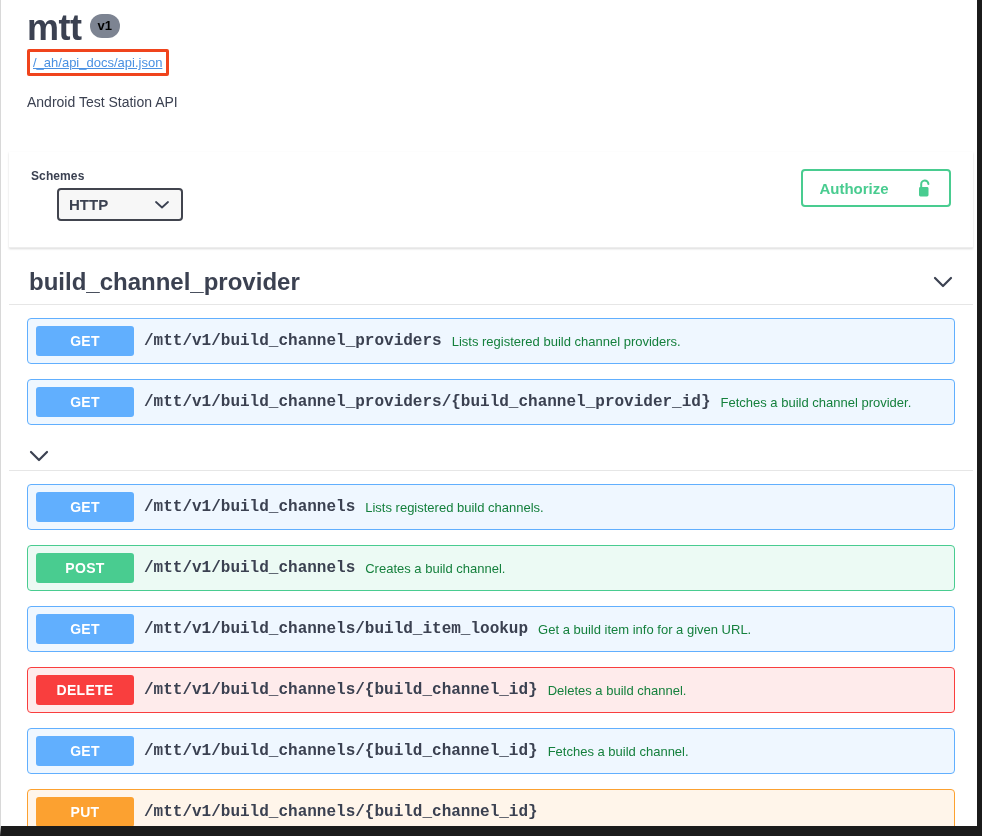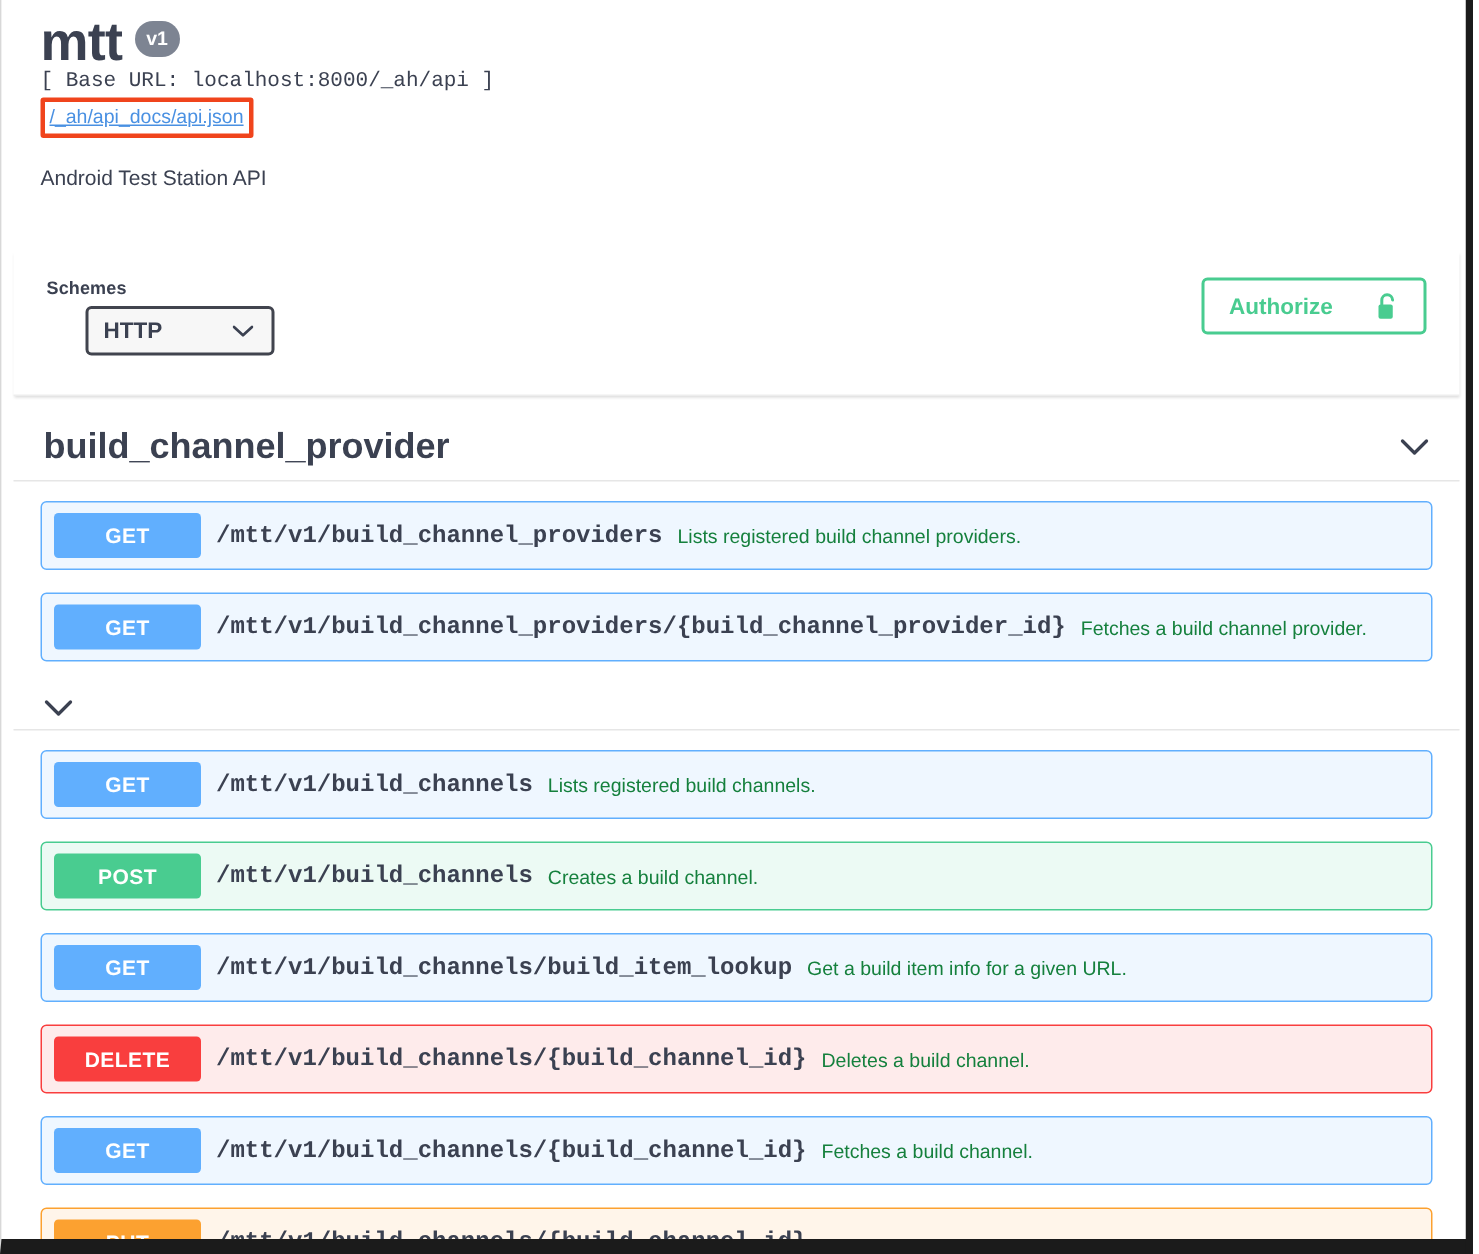--- a/index.html
+++ b/index.html
@@ -49,21 +49,21 @@
     font-weight: bold;
     line-height: 40px;
     color: #3b4151;
     font-family: "Liberation Sans", sans-serif;
     margin: 0;
     letter-spacing: -0.5px;
   }
   .version-badge {
     display: inline-block;
     background: #7d8492;
-    color: #ffffff;
+    color: #000000;
     font-size: 13px;
     font-weight: bold;
     line-height: 1;
     padding: 5px 8px 6px;
     border-radius: 57px;
     margin-top: 6px;
   }
   .base-url {
     font-family: "Liberation Mono", monospace;
     font-size: 14px;
@@ -228,21 +228,20 @@
 <body>
 
 <div class="viewport">
 <div class="page">
 
   <div class="info">
     <div class="title-row">
       <h1 class="api-title">mtt</h1>
       <span class="version-badge">v1</span>
     </div>
-    <div class="base-url">[ Base URL: localhost:8000/_ah/api ]</div>
     <div class="url-line">
       <span class="annot-box">
         <a class="json-link">/_ah/api_docs/api.json</a>
       </span>
     </div>
     <div class="api-description">Android Test Station API</div>
   </div>
 
   <div class="scheme-container">
     <div class="schemes-wrap">

